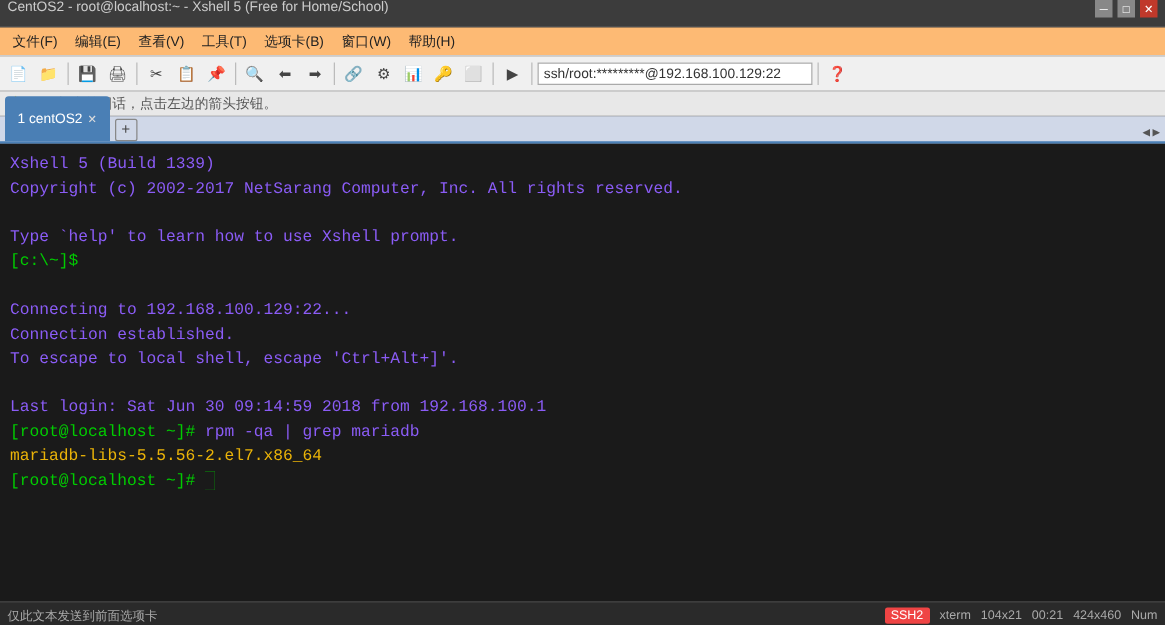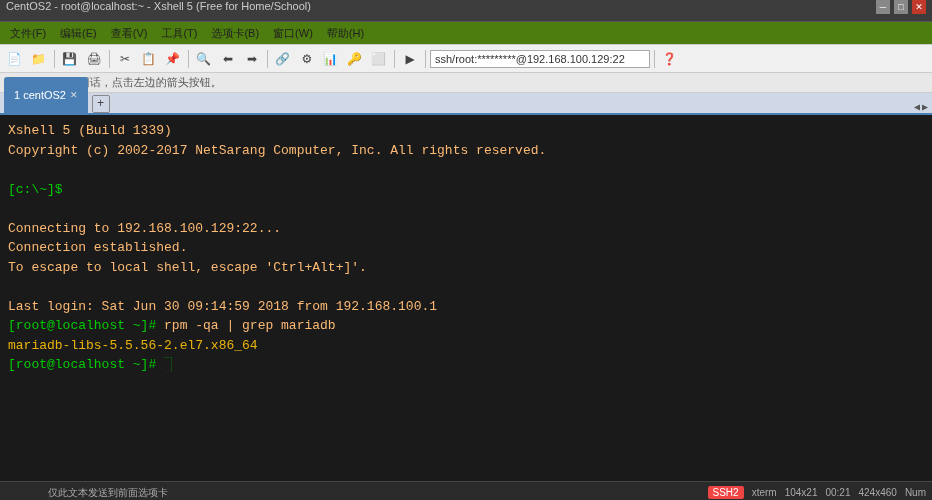--- a/index.html
+++ b/index.html
@@ -33,21 +33,21 @@
       display: flex; align-items: center; justify-content: center;
       background: #888;
       color: #fff;
     }
     .title-btn.minimize { background: #888; }
     .title-btn.maximize { background: #888; }
     .title-btn.close { background: #c0392b; }
 
     
     .menu-bar {
-      background: #4d7c0f;
+      background: #fdba74;
       height: 20px;
       display: flex;
       align-items: center;
       padding: 11px 4px;
       border-bottom: 1px solid #ccc;
       gap: 2px;
     }
     .menu-item {
       font-family: Arial, sans-serif;
       font-size: 11px;
@@ -160,38 +160,38 @@
       background: #1a1a1a;
       flex: 1;
       padding: 6px 8px;
       font-family: 'Courier New', monospace;
       font-size: 13px;
       line-height: 1.5;
       color: #d0d0d0;
       overflow: hidden;
       height: calc(500px - 22px - 20px - 28px - 20px - 22px - 22px);
     }
-    .terminal .white { color: #fdba74; }
+    .terminal .white { color: #8b5cf6; }
     .terminal .green { color: #00cc00; }
     .terminal .red { color: #eab308; }
 
     
     .status-bar {
       background: #2a2a2a;
       height: 22px;
       display: flex;
       align-items: center;
       padding: 0 6px;
       border-top: 1px solid #444;
       font-family: Arial, sans-serif;
       font-size: 10px;
       color: #aaa;
       justify-content: space-between;
     }
-    .status-left { display: flex; align-items: flex-start; gap: 8px; margin-left: 42px; }
+    .status-left { display: flex; align-items: flex-start; gap: 8px; }
     .status-right { display: flex; align-items: center; gap: 8px; }
     .status-ssh { 
       background: #ef4444;
       color: #fff;
       padding: 1px 5px;
       font-size: 10px;
       border-radius: 2px;
     }
     .status-xterm {
       color: #aaa;
@@ -268,20 +268,23 @@
 
 <div class="terminal">
   <div>
     <span class="white">Xshell 5 (Build 1339)</span>
   </div>
   <div>
     <span class="white">Copyright (c) 2002-2017 NetSarang Computer, Inc. All rights reserved.</span>
   </div>
   <div>&nbsp;</div>
   <div>
+    <span class="white">Type `help' to learn how to use Xshell prompt.</span>
+  </div>
+  <div>
     <span class="green">[c:\~]$</span>
   </div>
   <div>&nbsp;</div>
   <div>
     <span class="white">Connecting to 192.168.100.129:22...</span>
   </div>
   <div>
     <span class="white">Connection established.</span>
   </div>
   <div>

